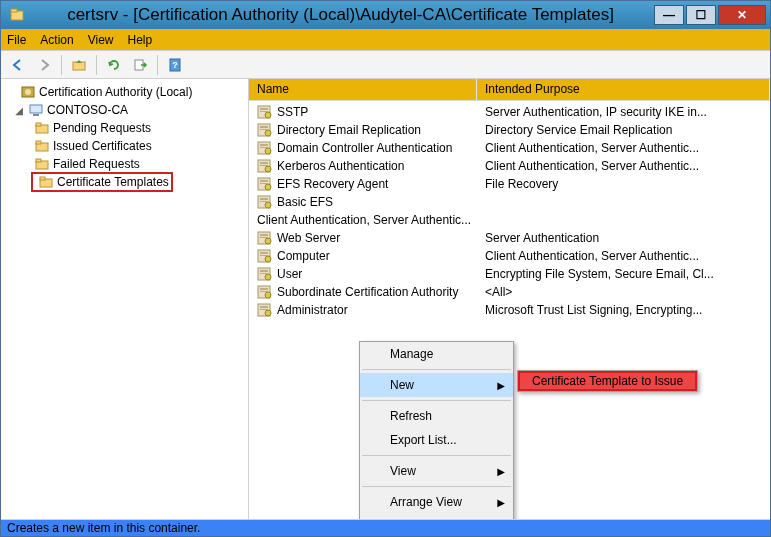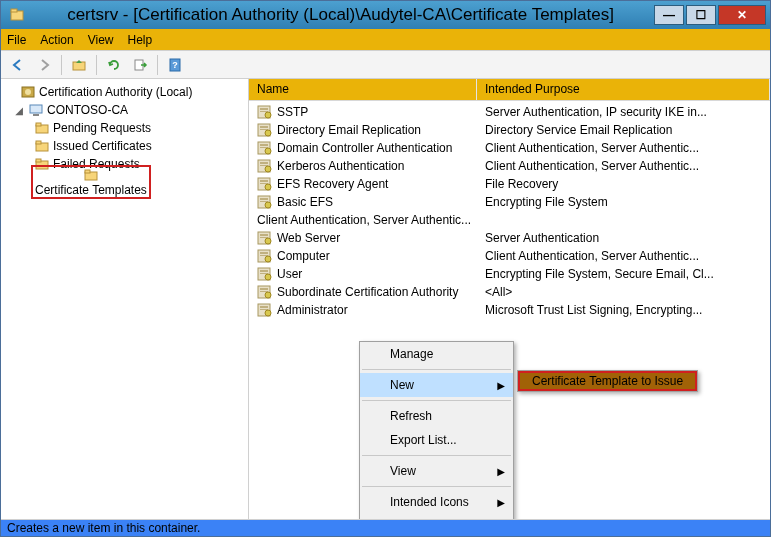--- a/index.html
+++ b/index.html
@@ -20,21 +20,21 @@
   .toolbar .sep { width: 1px; height: 20px; background: #c8c8c8; margin: 0 2px; }
   
   .content { display: flex; height: 440px; }
   
   .tree-panel { width: 248px; border-right: 1px solid #d0d0d0; overflow: auto; padding: 4px 0; background: #fff; }
   .tree-node { display: flex; align-items: center; height: 18px; padding: 0 4px; cursor: default; white-space: nowrap; }
   .tree-node .exp { width: 12px; text-align: center; font-size: 10px; color: #666; }
   .tree-node .ticon { width: 16px; height: 16px; margin: 0 3px; }
   .tree-indent-1 { padding-left: 12px; }
   .tree-indent-2 { padding-left: 30px; }
-  .tree-highlight { border: 2px solid #d02020; padding: 0 2px; display: inline-flex; align-items: center; flex-direction: column; }
+  .tree-highlight { border: 2px solid #d02020; padding: 0 2px; display: inline-flex; align-items: center; }
   
   .list-panel { flex: 1; background: #fff; overflow: hidden; position: relative; }
   .list-header { display: flex; height: 22px; border-bottom: 1px solid #d8d8d8; background: #eab308; }
   .list-header .col { padding: 3px 8px; border-right: 1px solid #e4e4e4; font-weight: normal; }
   .col-name { width: 228px; }
   .col-purpose { flex: 1; }
   .list-body { overflow: auto; }
   .list-row { display: flex; height: 18px; align-items: flex-end; cursor: default; }
   .list-row .cell { padding: 0 8px; white-space: nowrap; overflow: hidden; text-overflow: ellipsis; }
   .list-row .cell-name { width: 228px; display: flex; align-items: center; }
@@ -42,21 +42,21 @@
   .list-row .cell-purpose { flex: 1; }
   
   .statusbar { height: 20px; background: #3b82f6; border-top: 1px solid #d0d0d0; padding: 1px 6px; font-size: 12px; }
   
   .context-menu { position: absolute; background: #f0f0f0; border: 1px solid #a0a0a0; box-shadow: 2px 2px 4px rgba(0,0,0,0.3); min-width: 155px; z-index: 10; }
   .context-menu .cm-item { height: 24px; display: flex; align-items: center; padding: 0 24px 0 30px; cursor: default; position: relative; }
   .context-menu .cm-item.highlight { background: #bfe0ff; }
   .context-menu .cm-item .arrow { position: absolute; right: 8px; font-size: 10px; }
   .context-menu .cm-sep { height: 1px; background: #c8c8c8; margin: 3px 2px; }
   
-  .submenu { position: absolute; background: #a16207; border: 1px solid #a0a0a0; box-shadow: 2px 2px 4px rgba(0,0,0,0.3); z-index: 11; }
+  .submenu { position: absolute; background: #ef4444; border: 1px solid #a0a0a0; box-shadow: 2px 2px 4px rgba(0,0,0,0.3); z-index: 11; }
   .submenu .sm-item { height: 20px; display: flex; align-items: center; padding: 2px 12px; border: 2px solid #d02020; cursor: default; white-space: nowrap; }
   
   svg { display: block; }
 </style>
 </head>
 <body>
 
 <div class="titlebar">
   <span class="icon">
     <svg width="16" height="16">
@@ -261,21 +261,20 @@
             <span class="licon">
               <svg width="16" height="14">
                 <rect x="1" y="1" width="12" height="12" fill="#e8e0c8" stroke="#a89860"></rect>
                 <rect x="3" y="3" width="8" height="2" fill="#c0b080"></rect>
                 <rect x="3" y="6" width="8" height="1" fill="#c0b080"></rect>
                 <circle cx="11" cy="10" r="3" fill="#d8c850" stroke="#a08820"></circle>
               </svg>
             </span>
             <span>Basic EFS</span>
           </div>
-          <div class="cell cell-purpose">Encrypting File System</div>
         </div>
         <div class="list-row">
           <div class="cell cell-purpose">Client Authentication, Server Authentic...</div>
         </div>
         <div class="list-row">
           <div class="cell cell-name">
             <span class="licon">
               <svg width="16" height="14">
                 <rect x="1" y="1" width="12" height="12" fill="#e8e0c8" stroke="#a89860"></rect>
                 <rect x="3" y="3" width="8" height="2" fill="#c0b080"></rect>
@@ -361,21 +360,21 @@
       <div class="cm-item">
           <span>Export List...</span>
         </div>
       <div class="cm-sep"></div>
       <div class="cm-item">
           <span>View</span>
           <span class="arrow">▶</span>
         </div>
       <div class="cm-sep"></div>
       <div class="cm-item">
-          <span>Intended Icons</span>
+          <span>Arrange View</span>
           <span class="arrow">▶</span>
         </div>
       <div class="cm-item"></div>
 
     </div>
 
     <div class="submenu" style="left:268px; top:291px;">
       <div class="sm-item">
           <span>Certificate Template to Issue</span>
         </div>

